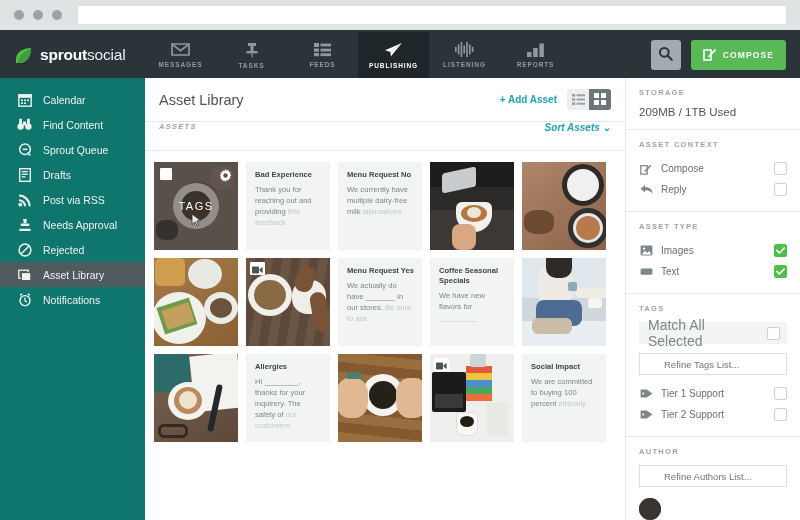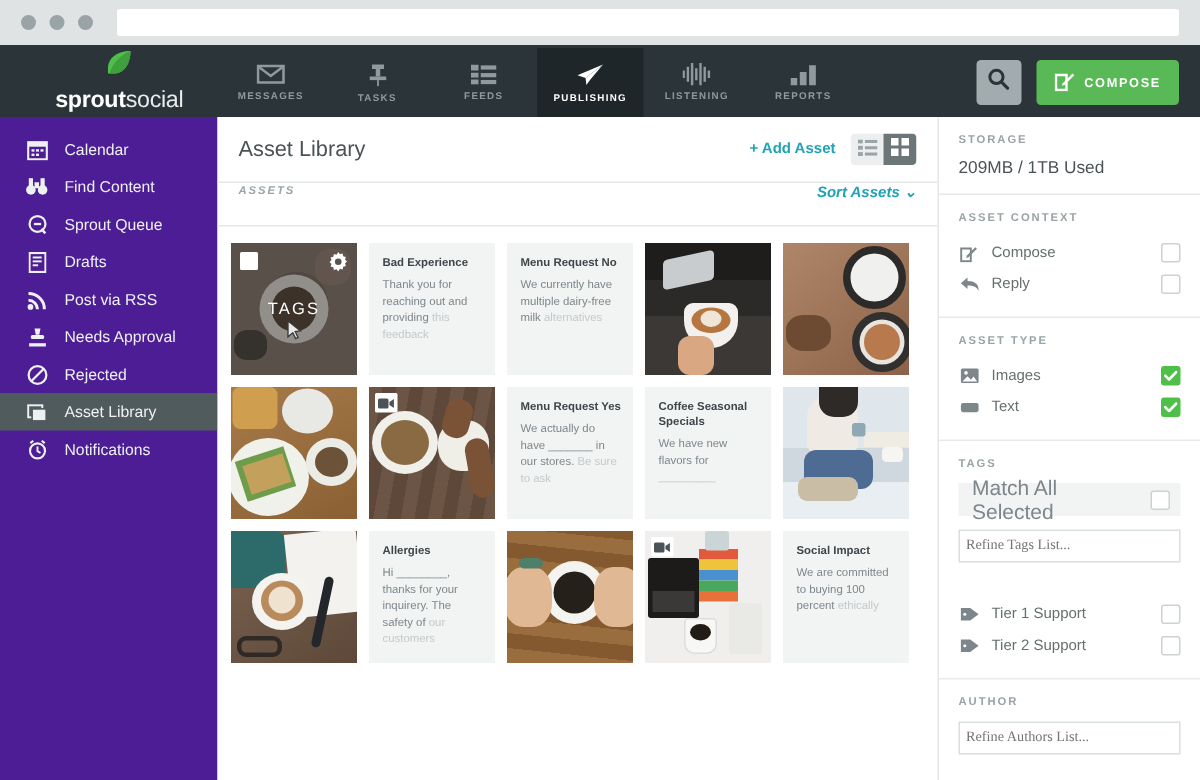--- a/index.html
+++ b/index.html
@@ -20,21 +20,21 @@
   .addressbar {
     flex: 1; height: 18px; background: #ffffff; border-radius: 2px;
   }
 
   
   .topnav {
     height: 46px; background: #2b3539;
     display: flex; align-items: stretch;
   }
   .brand {
-    width: 145px; display: flex; align-items: center; gap: 7px; padding-left: 14px; flex-direction: column;
+    width: 145px; display: flex; align-items: center; gap: 7px; padding-left: 14px;
   }
   .leaf {
     width: 19px; height: 19px; position: relative;
   }
   .brand-text { color: #ffffff; font-size: 15.5px; letter-spacing: -0.2px; }
   .brand-text b { font-weight: bold; }
   .brand-text span { font-weight: 300; color: #e9ecec; }
 
   .navitems { display: flex; align-items: stretch; }
   .navitem {
@@ -57,21 +57,21 @@
   .compose-btn {
     height: 30px; background: #59b956; border-radius: 3px; color: #fff;
     display: flex; align-items: center; gap: 6px; padding: 0 12px;
     font-size: 8.5px; font-weight: bold; letter-spacing: 1.1px; cursor: pointer;
   }
 
   
   .app { display: flex; height: calc(520px - 32px - 46px); }
 
   
-  .sidebar { width: 145px; background: #4c1d95; padding-top: 9px; flex-shrink: 0; }
+  .sidebar { width: 145px; background: #0f766e; padding-top: 9px; flex-shrink: 0; }
   .side-item {
     display: flex; align-items: center; gap: 11px;
     height: 25px; padding-left: 17px; color: #eef1f1; font-size: 10.5px;
     cursor: pointer;
   }
   .side-item.active { background: #505b5e; }
   .side-item .sicon { width: 15px; display: flex; align-items: center; justify-content: center; }
 
   
   .center { flex: 1; background: #ffffff; display: flex; flex-direction: column; min-width: 0; }
@@ -161,22 +161,22 @@
     background: #4ec04a; border-color: #4ec04a;
     display: flex; align-items: center; justify-content: center;
   }
   .matchall {
     background: #f2f3f3; display: flex; align-items: center; gap: 8px;
     height: 22px; padding: 0 7px 0 9px; margin-bottom: 9px;
   }
   .matchall .rlabel { font-size: 14px; color: #7d878b; }
   .refine {
     width: 100%; height: 22px; border: 1px solid #d9dedf; background: #fff;
-    font-size: 9.5px; color: #b3babc; padding: 0 4px;
-    font-family: Liberation Serif, serif; outline: none; margin-bottom: 24px;
+    font-size: 9.5px; color: #b3babc; padding: 0 24px;
+    font-family: Liberation Sans, sans-serif; outline: none; margin-bottom: 8px;
   }
   .avatar-row { display: flex; align-items: center; gap: 11px; height: 28px; cursor: pointer; }
   .avatar {
     width: 22px; height: 22px; border-radius: 50%; overflow: hidden; flex-shrink: 0;
     background: #6b5a4e; position: relative;
   }
 </style>
 </head>
 <body>
 

